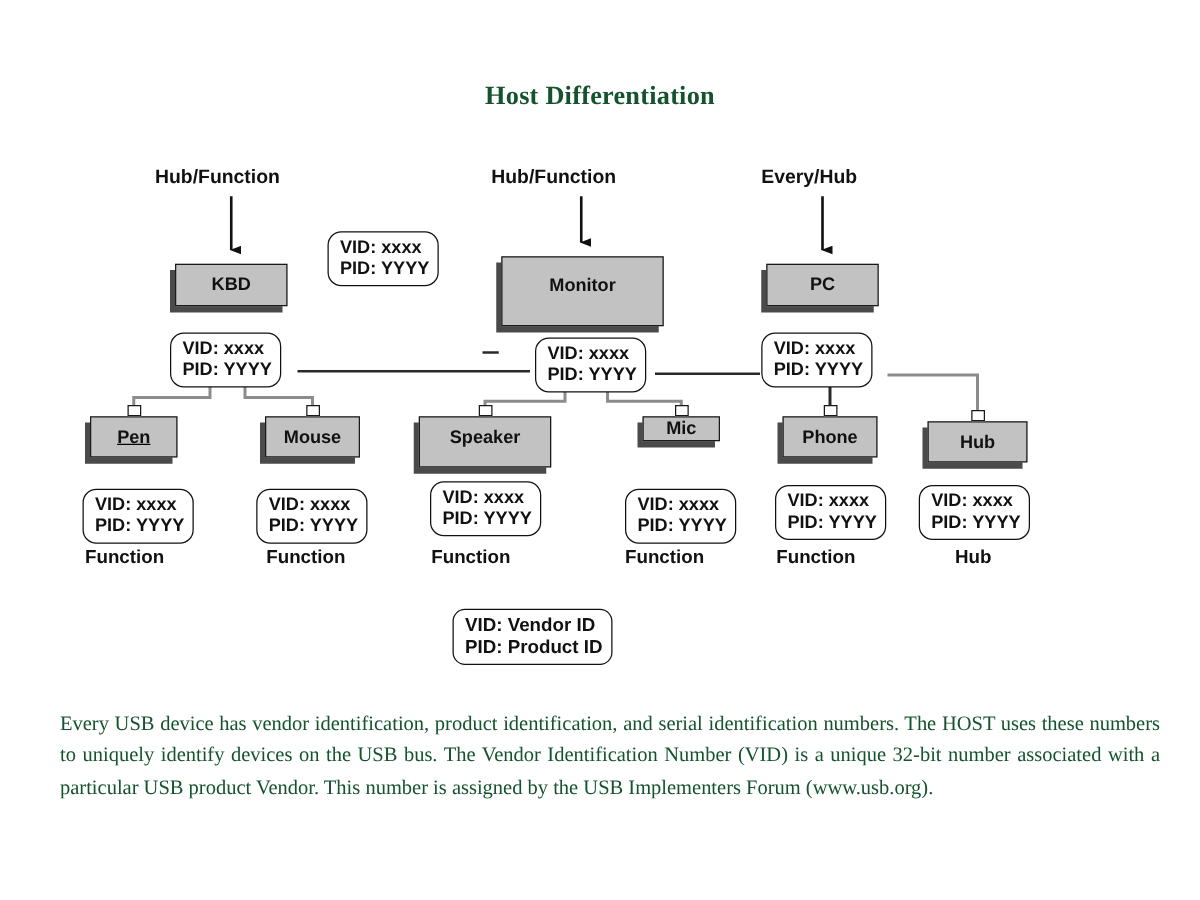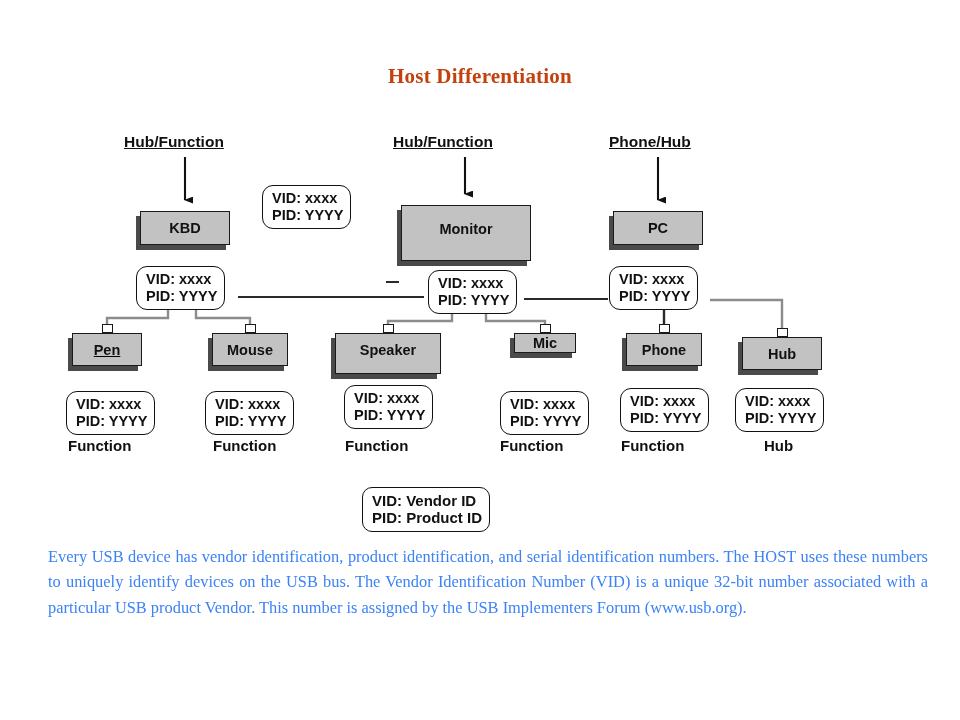--- a/index.html
+++ b/index.html
@@ -9,34 +9,34 @@
     font-family: "Liberation Sans", sans-serif;
     overflow: hidden;
   }
   #slide { position: relative; width: 960px; height: 720px; background: #fff; }
 
   
   .slide-title {
     position: absolute; left: 0; top: 64px; width: 960px;
     text-align: center;
     font-family: "Liberation Serif", serif;
-    font-weight: bold; font-size: 21px; color: #c2410c;
+    font-weight: bold; font-size: 21px; color: #14532d;
     letter-spacing: 0.2px;
   }
 
   
   #diagram { position: absolute; left: 0; top: 0; width: 960px; height: 540px; }
   #wires { position: absolute; left: 0; top: 0; width: 960px; height: 540px; }
 
   
   .role-label {
     position: absolute;
     font-family: "Liberation Sans", sans-serif;
     font-weight: bold; font-size: 15.5px; color: #111;
-    white-space: nowrap; text-align: center; text-decoration: underline;
+    white-space: nowrap; text-align: center;
   }
 
   
   .device {
     position: absolute;
     background: #c2c2c2;
     border: 1.6px solid #1a1a1a;
     box-shadow: -4px 5px 0 0 #4a4a4a;
     display: flex; align-items: center; justify-content: center;
   }
@@ -71,23 +71,23 @@
   
   .fn-caption {
     position: absolute;
     font-family: Liberation Sans, sans-serif;
     font-weight: bold; font-size: 15px; color: #111;
     text-align: center; white-space: nowrap;
   }
 
   
   .body-text {
-    position: absolute; left: 48px; top: 544px; width: 880px;
+    position: absolute; left: 48px; top: 566px; width: 880px;
     font-family: "Liberation Serif", serif;
-    font-size: 16.4px; line-height: 1.55; color: #3b82f6;
+    font-size: 16.4px; line-height: 1.55; color: #14532d;
     text-align: justify; text-justify: inter-word;
   }
 </style>
 </head>
 <body>
 
 <div id="slide">
 
   <div class="slide-title">Host Differentiation</div>
 
@@ -139,21 +139,21 @@
         <path d="M664,307 L664,332"></path>
       </g>
 
       <g fill="none" stroke="#8c8c8c" stroke-width="2.4">
         <path d="M710,300 L782,300 L782,336"></path>
       </g>
     </svg>
 
     <div class="role-label" style="left:124px; top:133px;">Hub/Function</div>
     <div class="role-label" style="left:393px; top:133px;">Hub/Function</div>
-    <div class="role-label" style="left:609px; top:133px;">Phone/Hub</div>
+    <div class="role-label" style="left:609px; top:133px;">Every/Hub</div>
 
     <div class="device" style="left:140px; top:211px; width:90px; height:34px;">
       <span class="dev-label">KBD</span>
     </div>
 
     <div class="device" style="left:613px; top:211px; width:90px; height:34px;">
       <span class="dev-label">PC</span>
     </div>
 
     <div class="device tall" style="left:401px; top:205px; width:130px; height:56px;">

